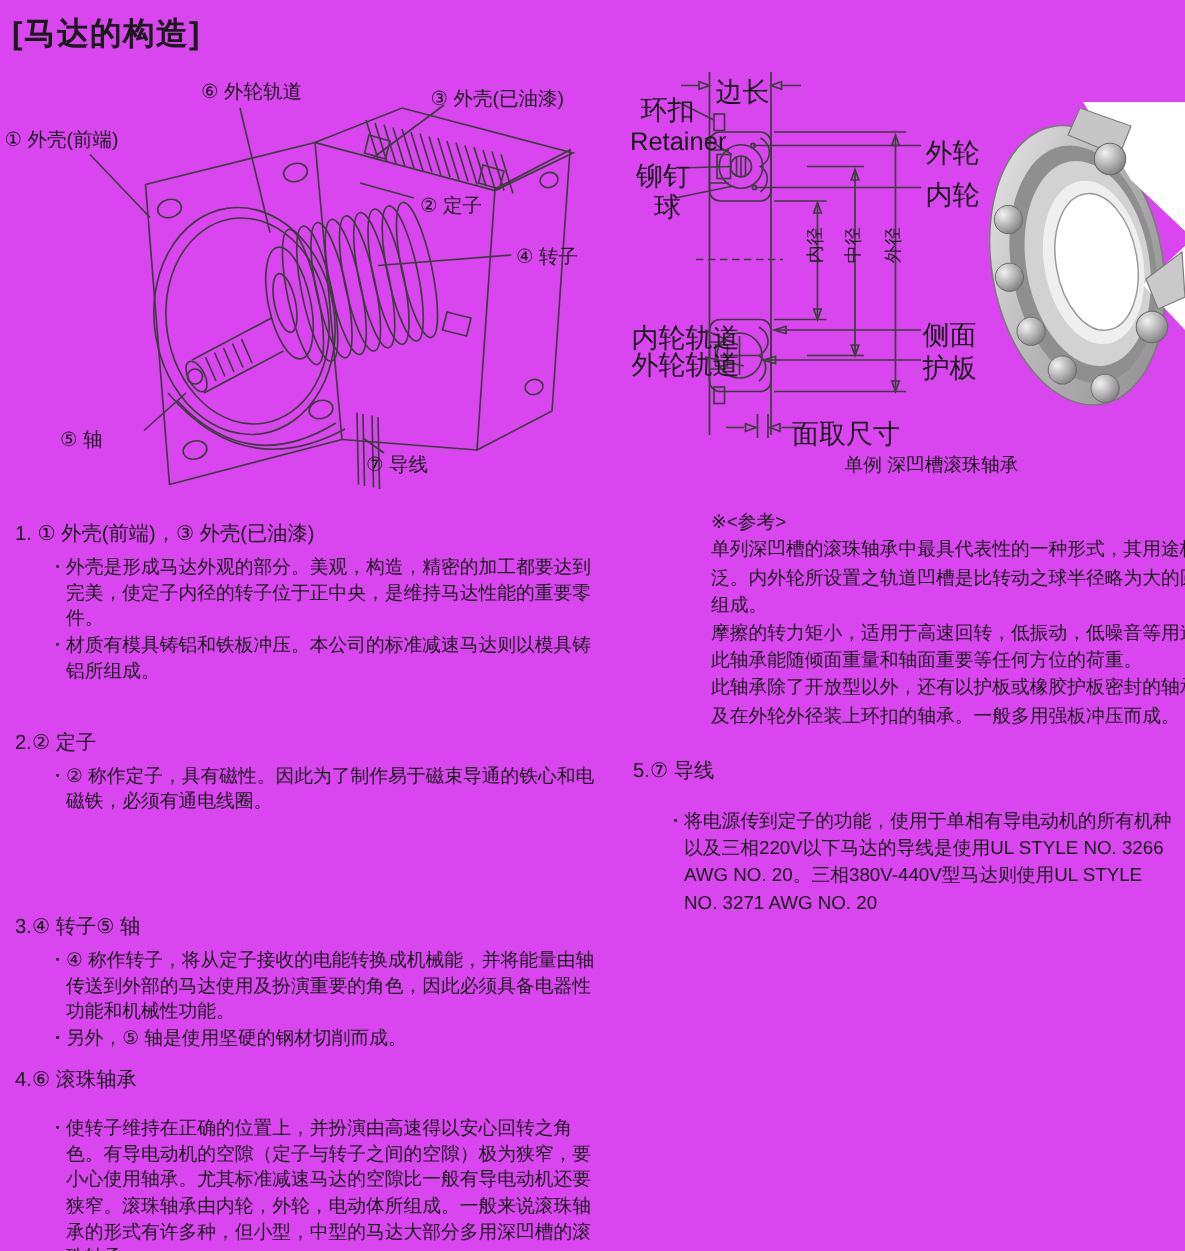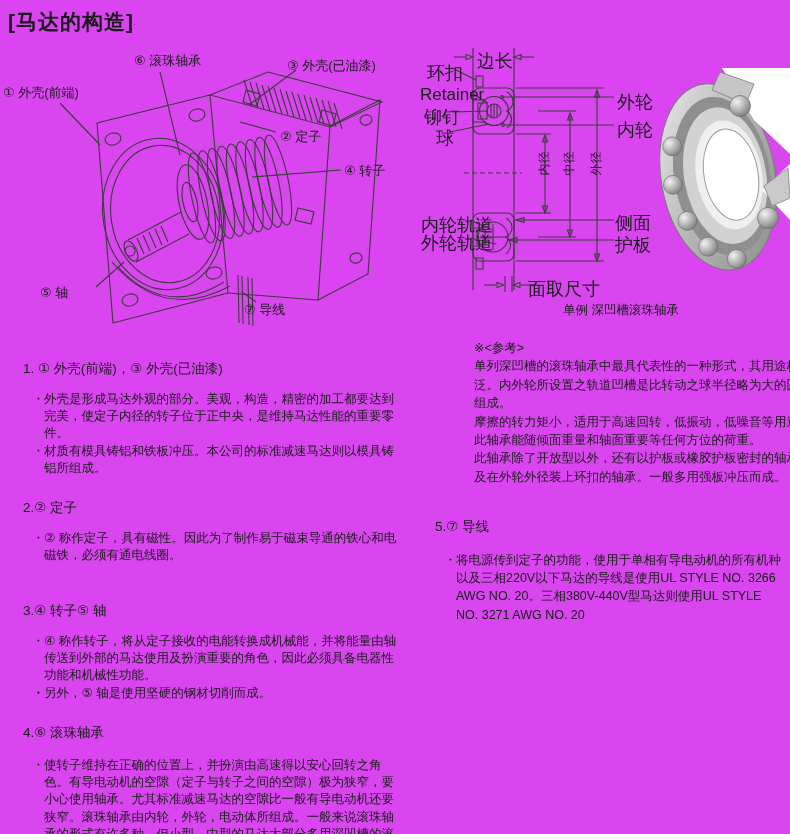--- a/index.html
+++ b/index.html
@@ -7,21 +7,21 @@
         font-family:"Liberation Sans","DejaVu Sans",sans-serif;color:#1a1a1a;}
   .title{position:absolute;left:8px;top:8px;font-size:21px;font-weight:600;letter-spacing:1px;white-space:nowrap;}
   svg{position:absolute;}
   .art line,.art path,.art ellipse,.art rect,.art circle{stroke:#3c3c3c;fill:none;stroke-width:1.1;}
   .lbl{position:absolute;font-size:13px;white-space:nowrap;}
   .blbl{position:absolute;font-size:18px;white-space:nowrap;}
   .blbl.sm{font-size:17px;}
   .vlbl{position:absolute;width:30px;font-size:12px;text-align:center;transform:rotate(-90deg);transform-origin:center;white-space:nowrap;}
   .caption{position:absolute;left:563px;top:302px;font-size:12.5px;white-space:nowrap;}
   .sec{position:absolute;}
-  .sec h3{margin:13px;font-size:13.5px;font-weight:normal;white-space:nowrap;}
+  .sec h3{margin:0;font-size:13.5px;font-weight:normal;white-space:nowrap;}
   .sec ul{list-style:none;margin:5px 0 0 22px;padding:0;}
   .sec.gap ul{margin-top:15px;}
   .sec li{position:relative;padding-left:12px;font-size:12.5px;line-height:17.2px;}
   .sec.right li{line-height:18.2px;}
   .bm{position:absolute;left:0;top:0;}
   .ref{position:absolute;left:432px;top:339px;width:352px;font-size:12.5px;line-height:18.4px;margin-left:42px;}
   .ref p{margin:0;}
 </style>
 </head>
 <body>
@@ -79,21 +79,21 @@
     <path d="M60,73 L100,115" stroke-width="0.9"></path>
     <path d="M160,42 L180,125" stroke-width="0.9"></path>
     <path d="M296,40 L249,75" stroke-width="0.9"></path>
     <path d="M276,102 L240,92" stroke-width="0.9"></path>
     <path d="M341,140 L252,147" stroke-width="0.9"></path>
     <path d="M96,257 L124,232" stroke-width="0.9"></path>
     <path d="M256,272 L242,262" stroke-width="0.9"></path>
   </svg>
 
   <span class="lbl" style="left:3px;top:84px">① 外壳(前端)</span>
-  <span class="lbl" style="left:134px;top:52px">⑥ 滚珠轴承</span>
+  <span class="lbl" style="left:134px;top:52px">⑥ 外轮轨道</span>
   <span class="lbl" style="left:287px;top:57px">③ 外壳(已油漆)</span>
   <span class="lbl" style="left:280px;top:128px">② 定子</span>
   <span class="lbl" style="left:344px;top:162px">④ 转子</span>
   <span class="lbl" style="left:40px;top:284px">⑤ 轴</span>
   <span class="lbl" style="left:244px;top:301px">⑦ 导线</span>
 
   <svg class="art" style="left:418px;top:40px;" width="235" height="255" viewBox="0 0 235 255">
 
     <line x1="55" y1="8" x2="55" y2="250"></line>
     <line x1="96" y1="8" x2="96" y2="250"></line>
@@ -214,21 +214,21 @@
     </ul>
   </div>
 
   <div class="sec" style="left:10px;top:486px;width:392px">
     <h3>2.② 定子</h3>
     <ul style="width:370px">
       <li><span class="bm">・</span><span>② 称作定子，具有磁性。因此为了制作易于磁束导通的铁心和电磁铁，必须有通电线圈。</span></li>
     </ul>
   </div>
 
-  <div class="sec" style="left:10px;top:589px;width:392px">
+  <div class="sec" style="left:10px;top:609px;width:392px">
     <h3>3.④ 转子⑤ 轴</h3>
     <ul style="width:370px">
       <li><span class="bm">・</span><span>④ 称作转子，将从定子接收的电能转换成机械能，并将能量由轴传送到外部的马达使用及扮演重要的角色，因此必须具备电器性功能和机械性功能。</span></li>
       <li><span class="bm">・</span></li>
       <li><span class="bm">・</span><span>另外，⑤ 轴是使用坚硬的钢材切削而成。</span></li>
     </ul>
   </div>
 
   <div class="sec gap" style="left:10px;top:711px;width:392px">
     <h3>4.⑥ 滚珠轴承</h3>

